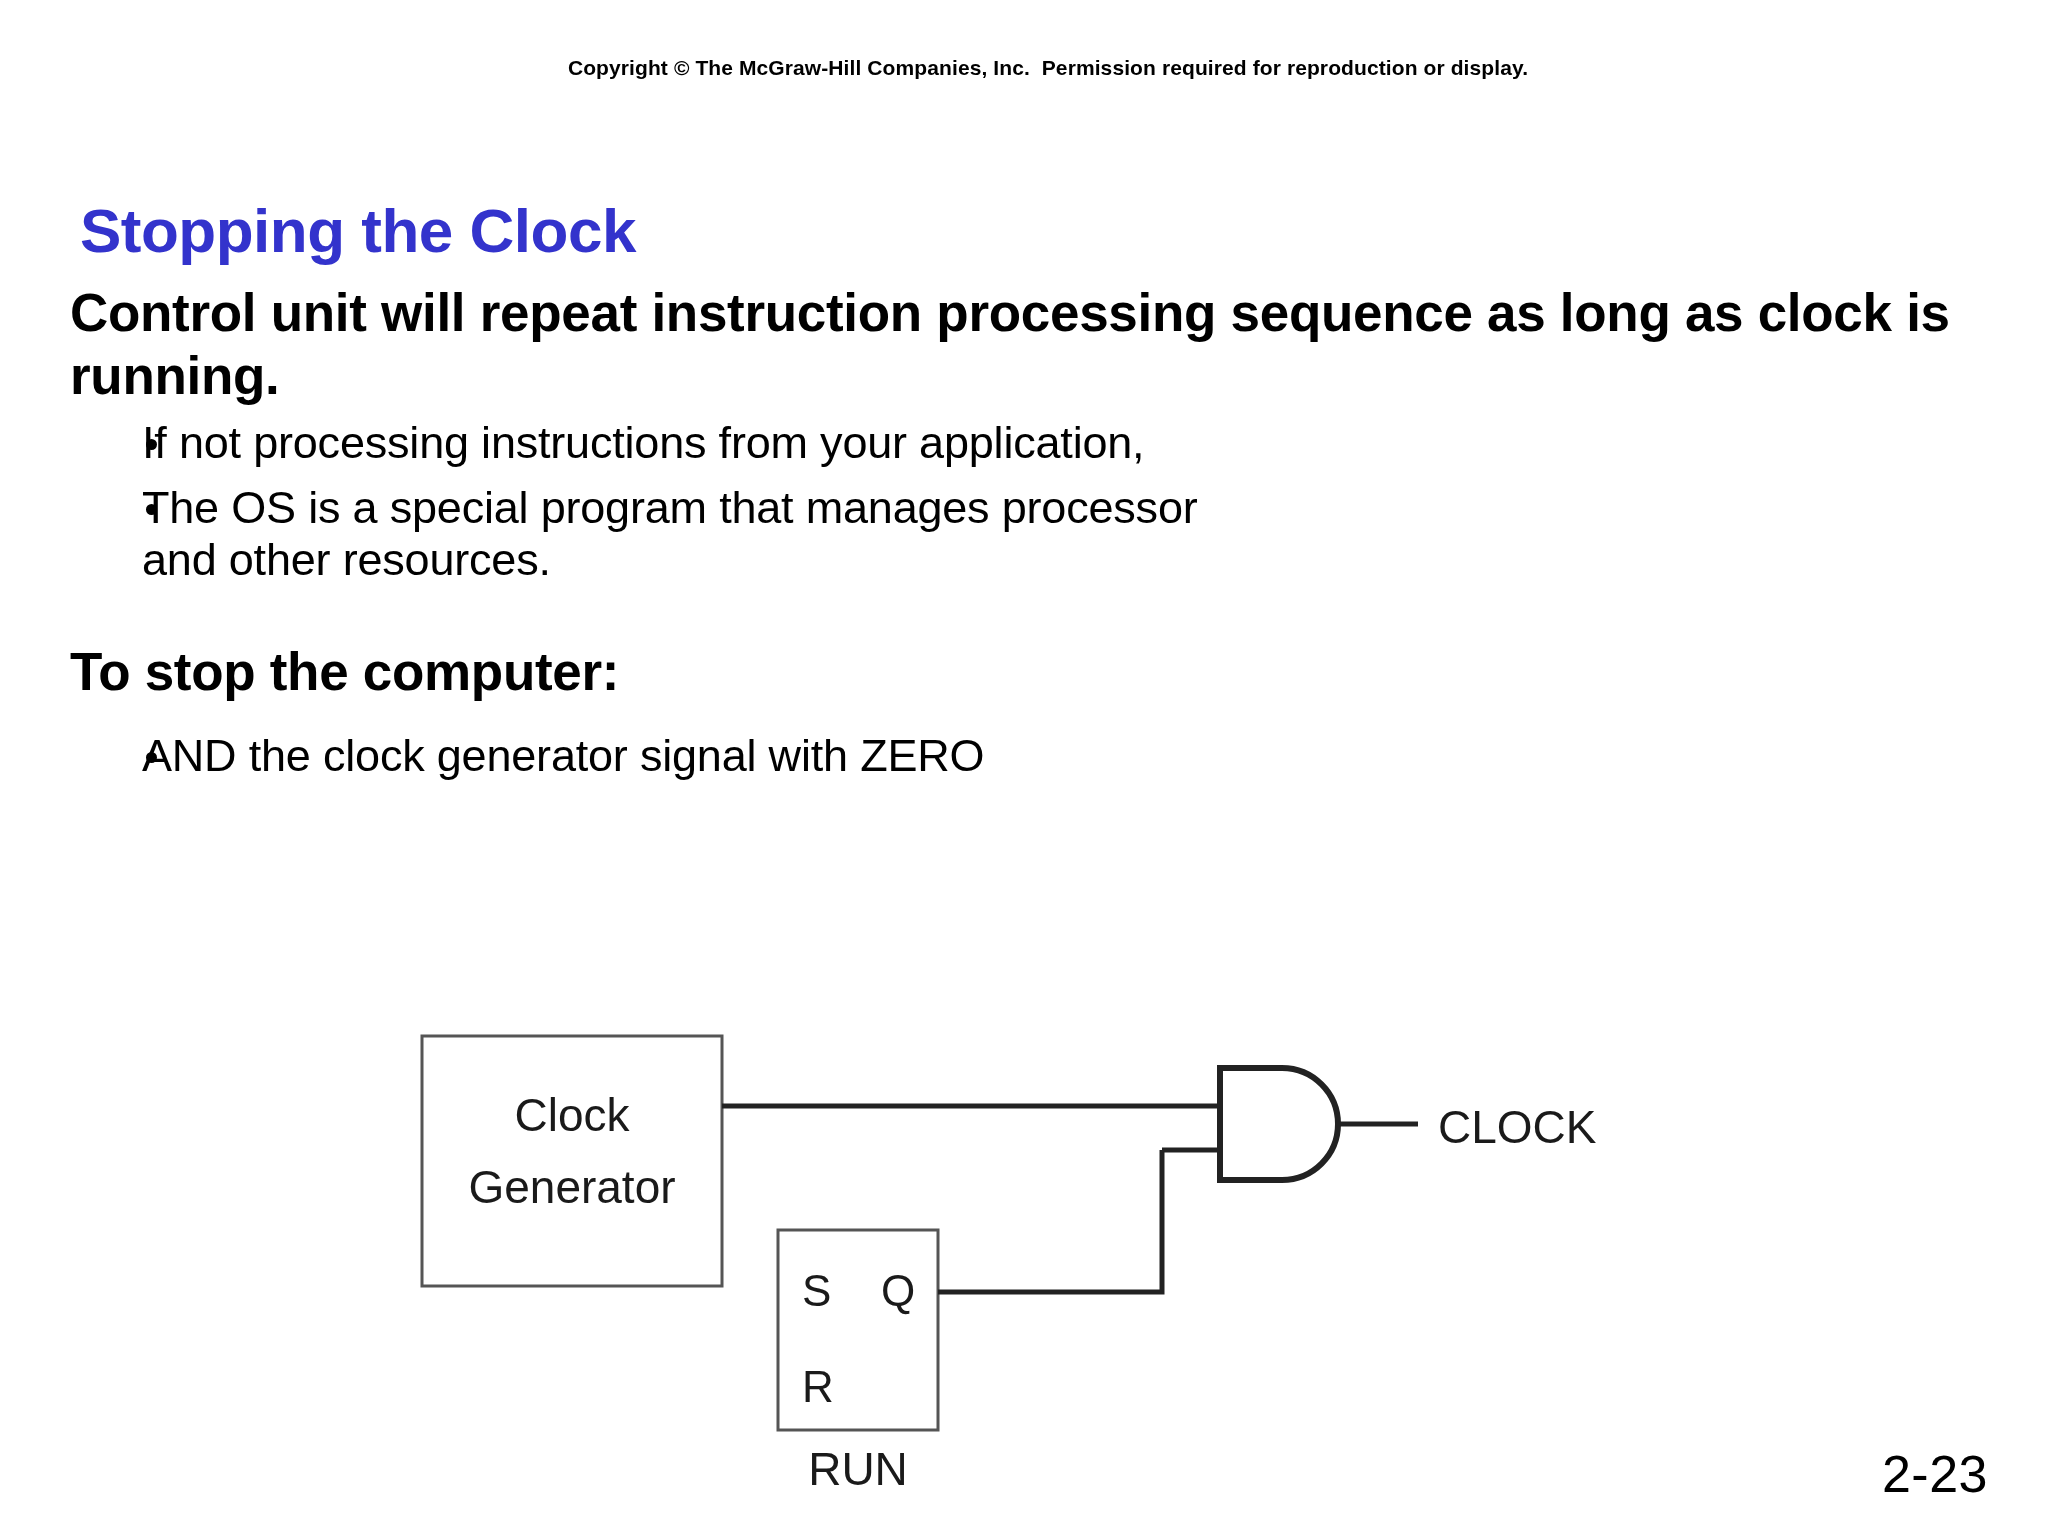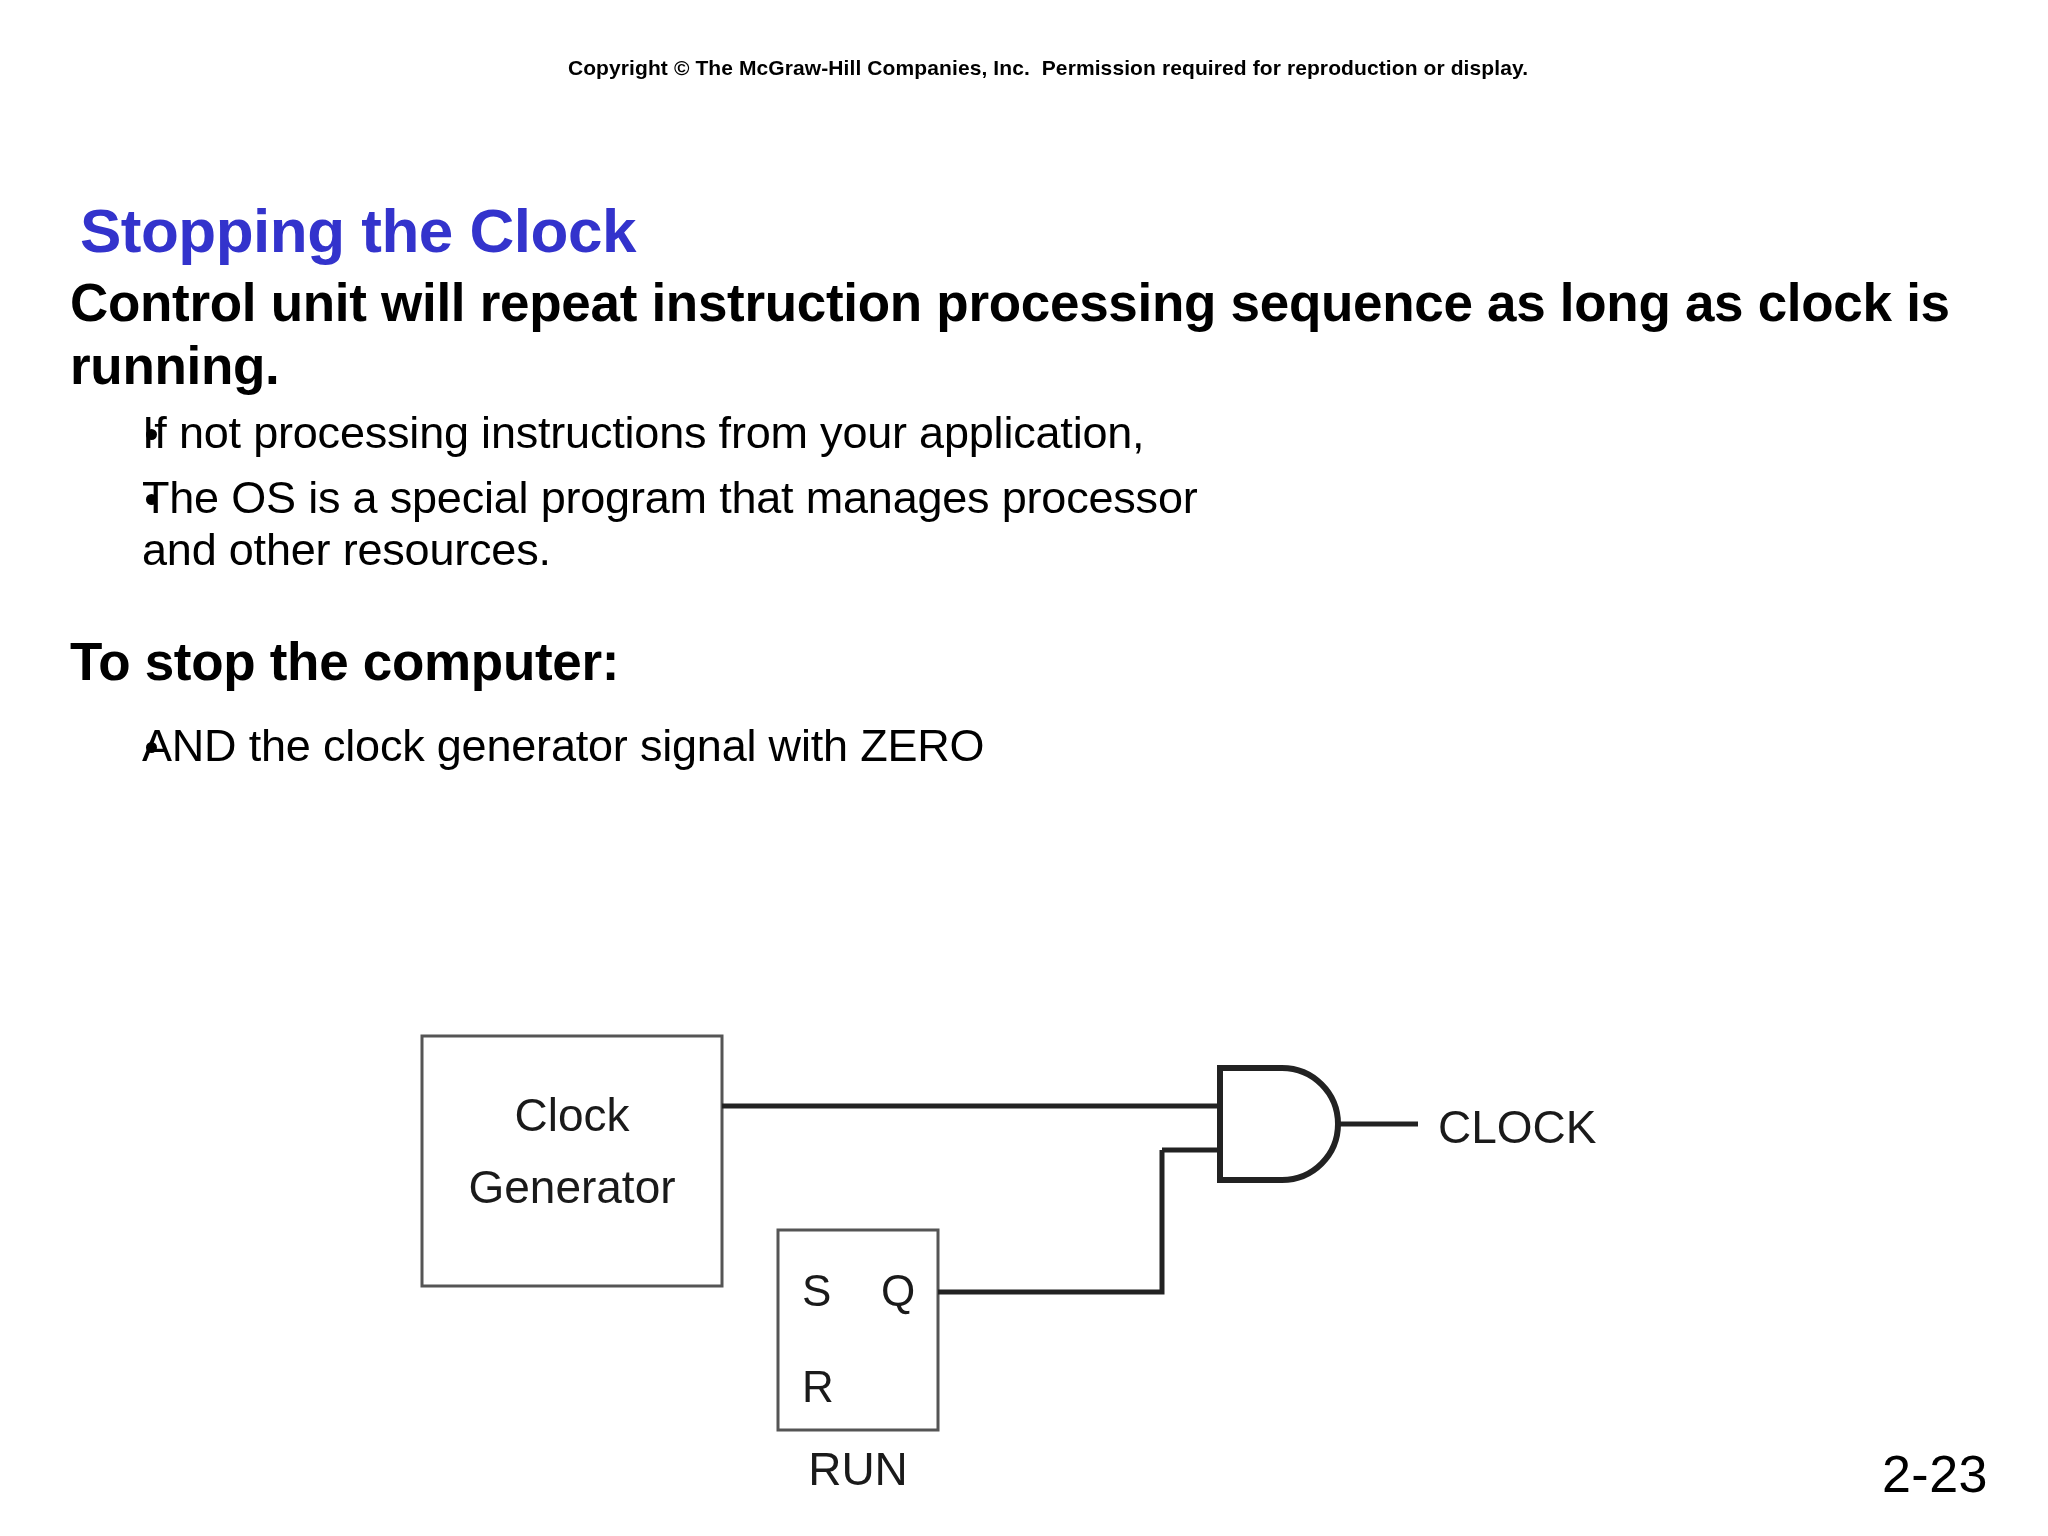--- a/index.html
+++ b/index.html
@@ -58,20 +58,21 @@
     width: 1930px;
   }
 
   .lead {
     font-size: 53px;
     font-weight: bold;
     line-height: 1.18;
     letter-spacing: -0.3px;
     color: #000000;
     max-width: 1900px;
+    margin-top: 10px;
   }
 
   .lead-2 {
     margin-top: 54px;
   }
 
   .bullets {
     margin-top: 14px;
     padding: 0;
     list-style: none;

